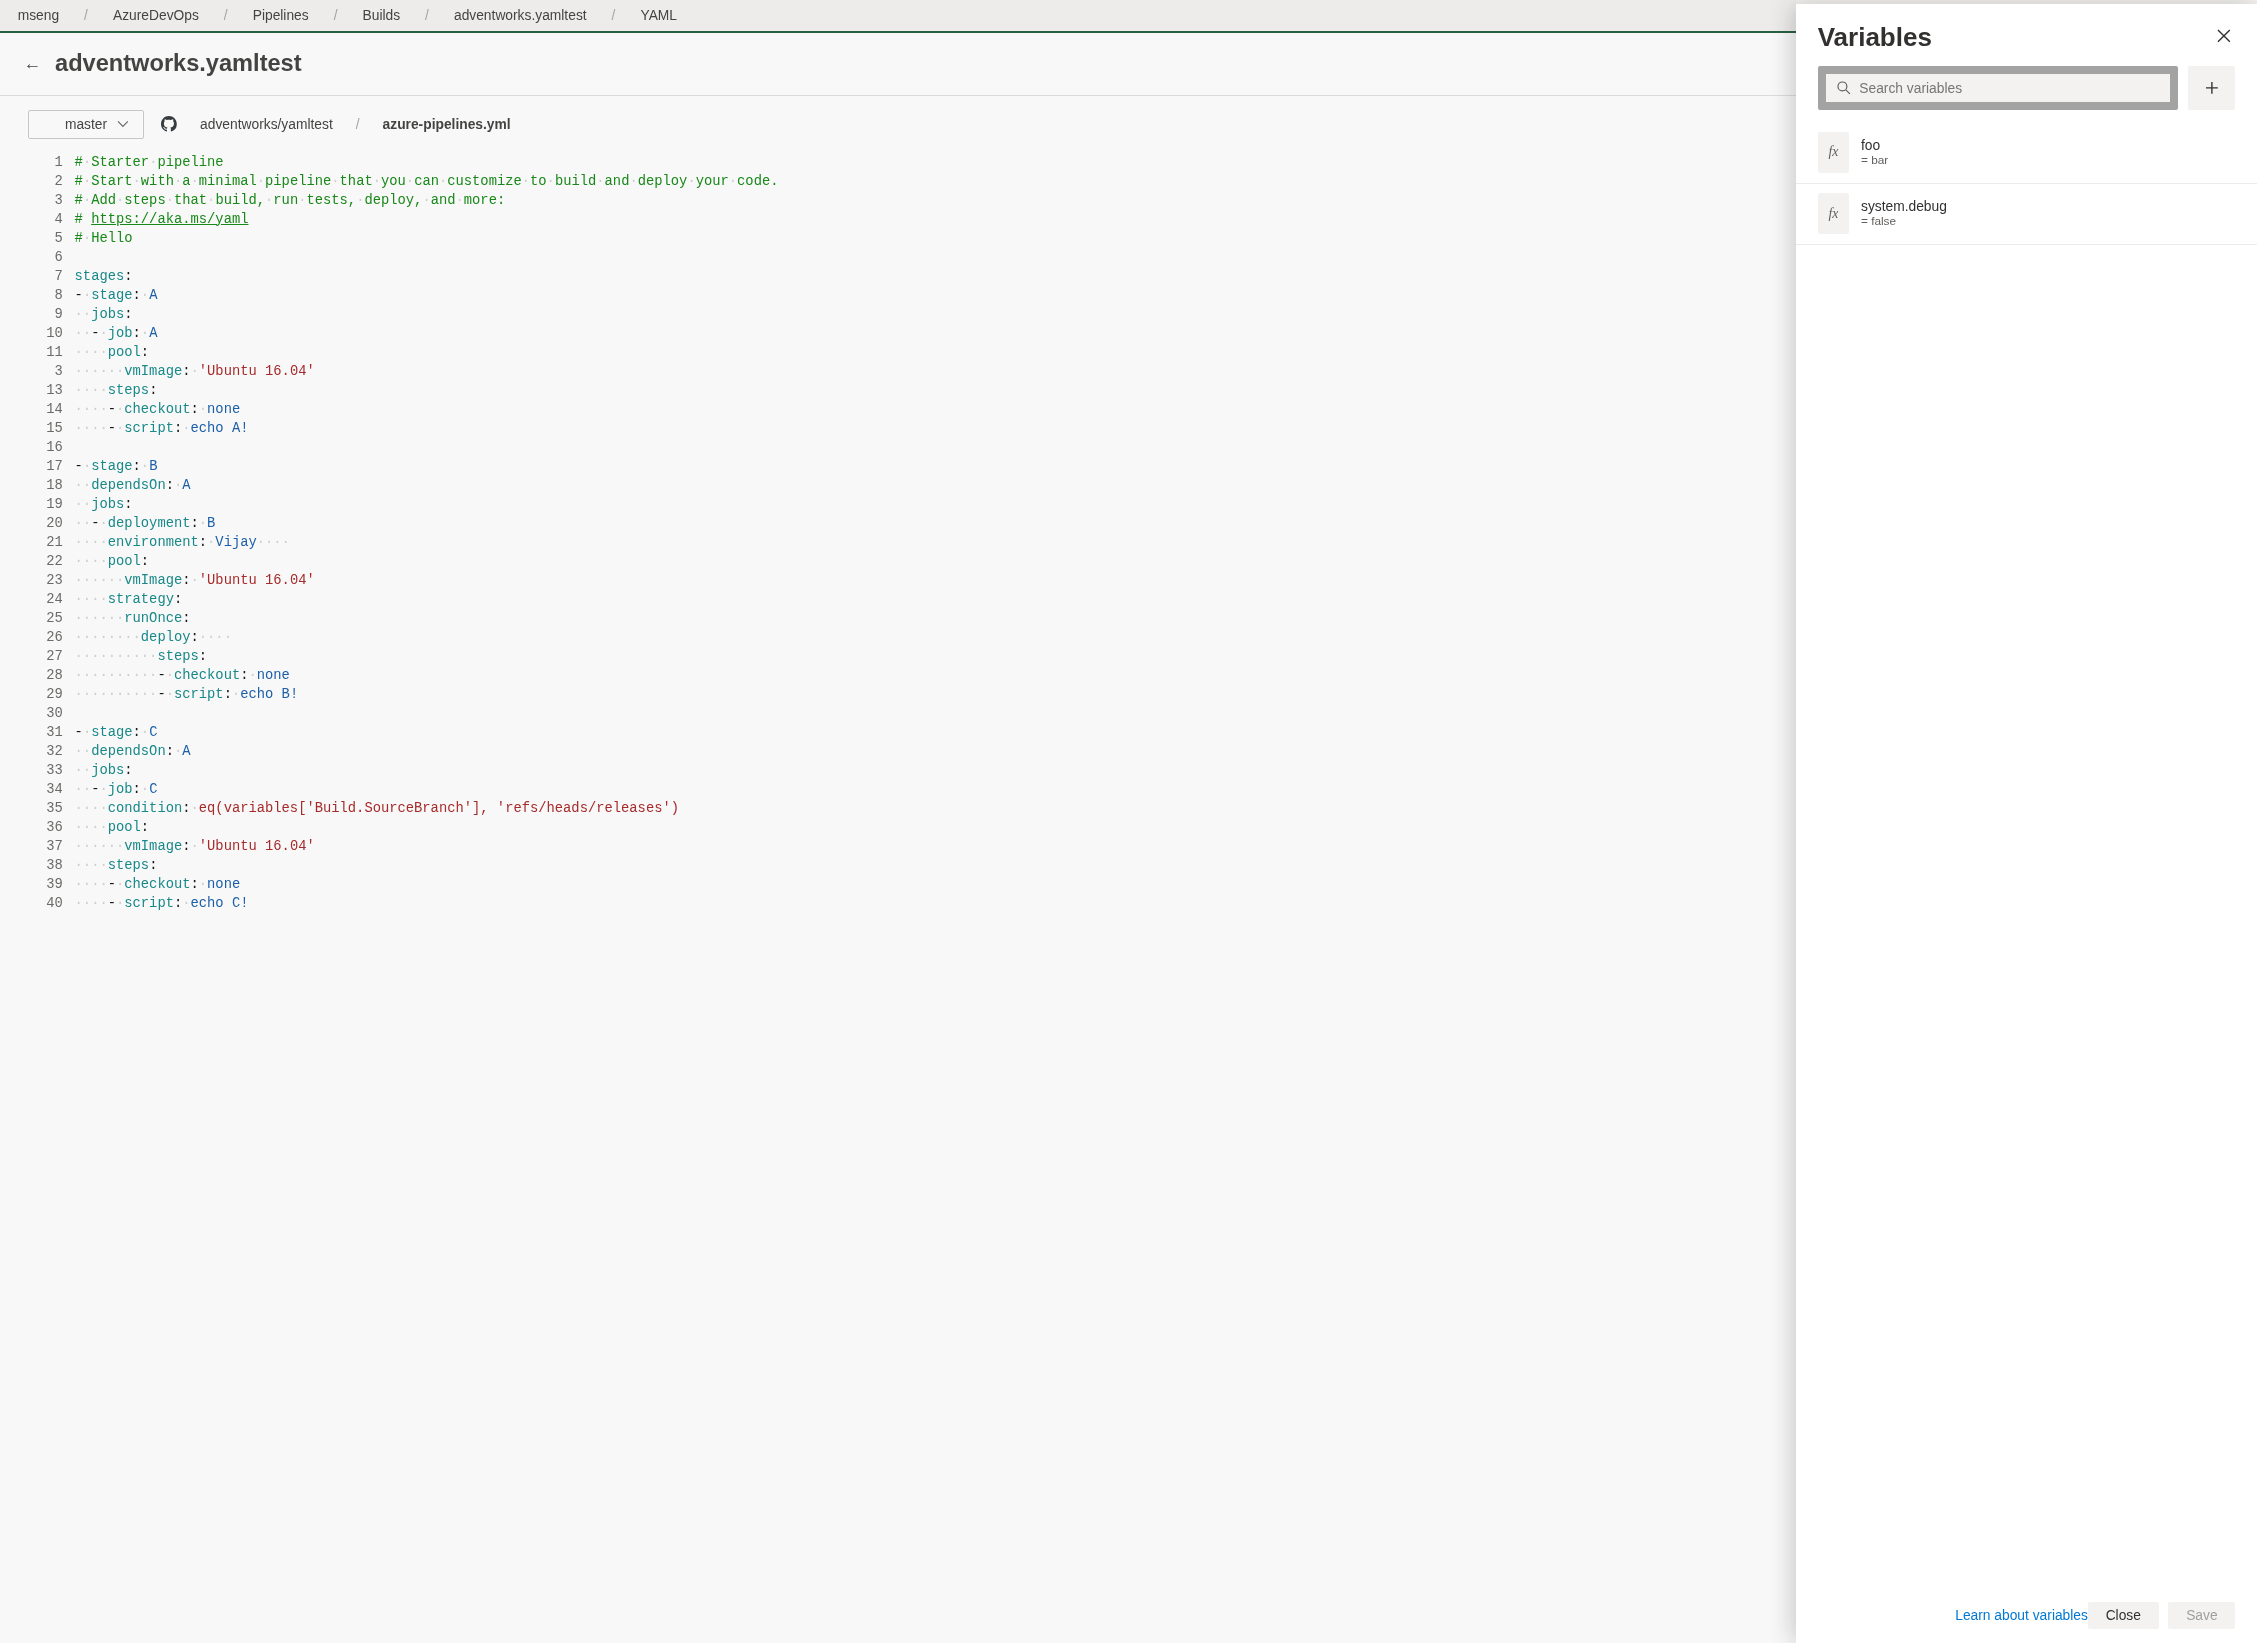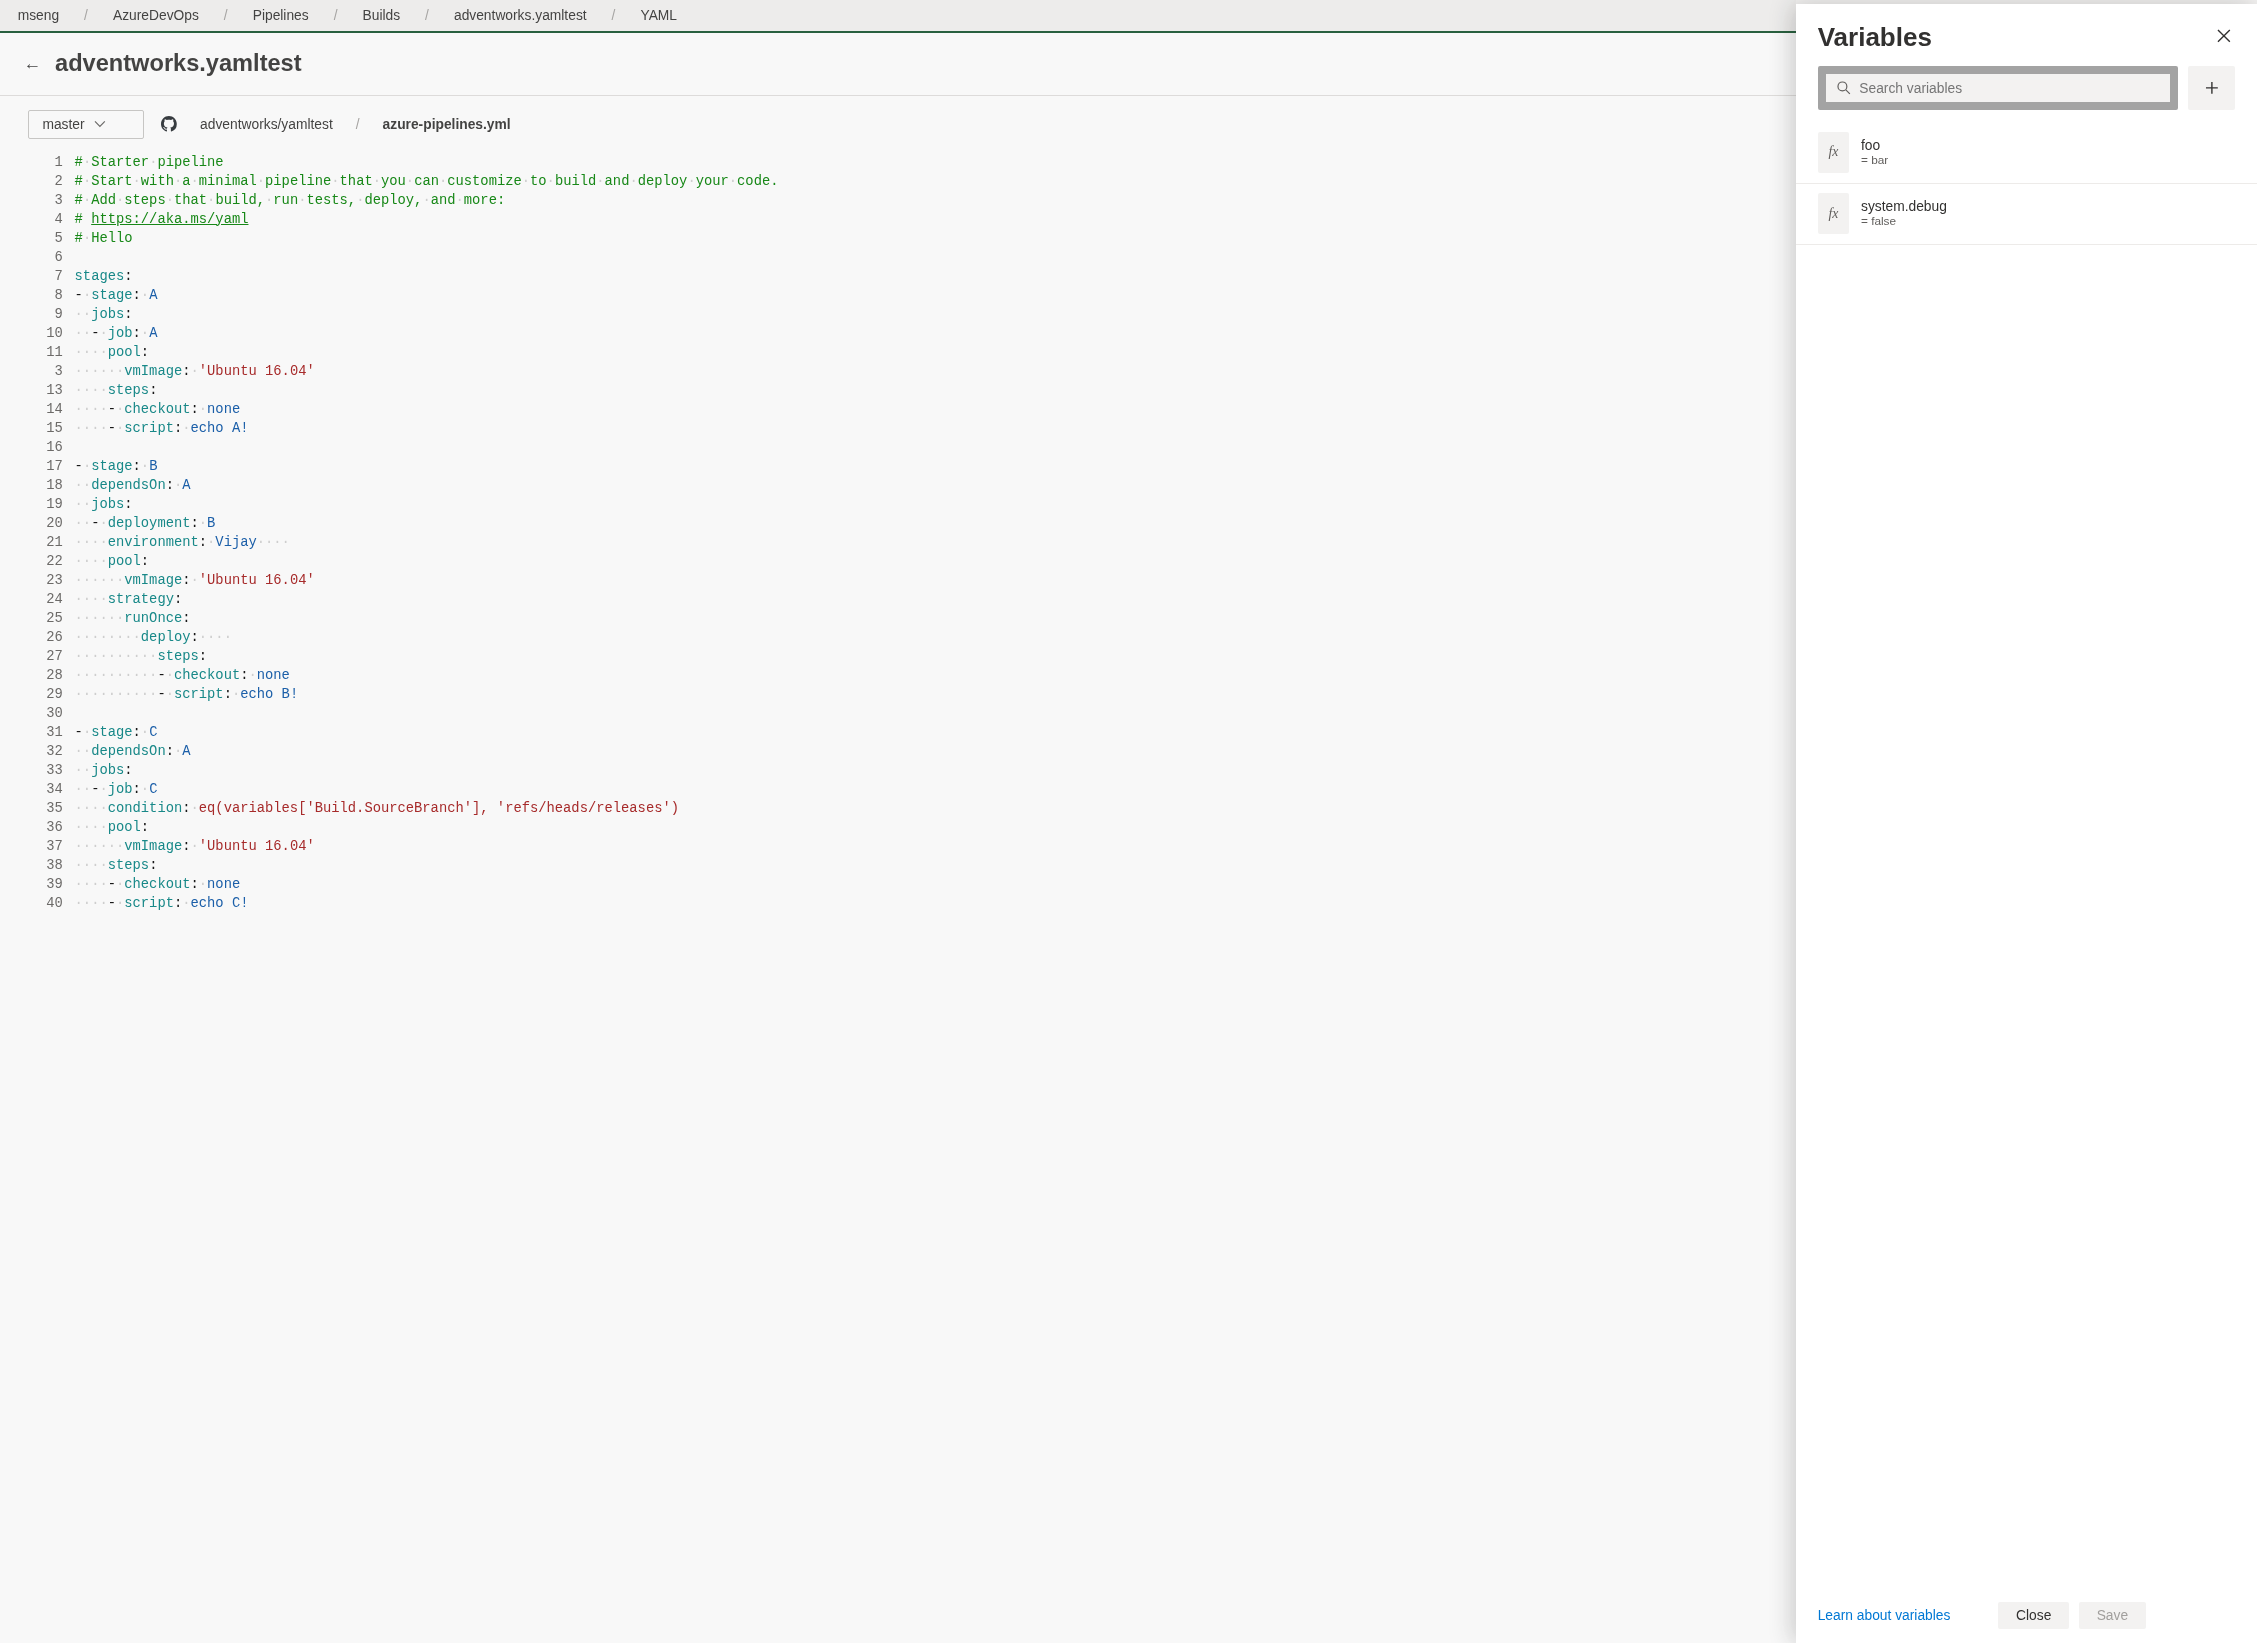--- a/index.html
+++ b/index.html
@@ -7,21 +7,21 @@
 
 .breadcrumb { display: flex; align-items: center; gap: 25px; padding: 7.9px 17.7px; background: #f3f2f1; border-bottom: 2px solid #14532d; font-size: 13.8px; color: #605e5c; }
 .breadcrumb-item { color: #323130; cursor: pointer; }
 .breadcrumb-sep { color: #a19f9d; }
 
 .title-row { display: flex; align-items: center; gap: 13.8px; padding: 17.7px 23.6px; background: #fff; border-bottom: 1px solid #e1dfdd; }
 .back-arrow { font-size: 17.7px; cursor: pointer; color: #323130; }
 .page-title { font-size: 23.6px; font-weight: 600; }
 
 .toolbar { display: flex; align-items: center; gap: 17.7px; padding: 13.8px 27.6px; background: #fff; }
-.branch-select { display: flex; align-items: center; gap: 9.9px; border: 1px solid #c8c6c4; padding: 5.9px 13.8px; font-size: 13.8px; cursor: pointer; min-width: 116px; justify-content: flex-start; border-radius: 2px; }
+.branch-select { display: flex; align-items: center; gap: 9.9px; border: 1px solid #c8c6c4; padding: 5.9px 13.8px; font-size: 13.8px; cursor: pointer; min-width: 116px; justify-content: flex-end; border-radius: 2px; }
 .branch-select svg { width: 11.8px; height: 11.8px; }
 .repo-path { display: flex; align-items: center; gap: 23px; font-size: 13.8px; color: #323130; }
 .repo-path .sep { color: #a19f9d; }
 .repo-path .file { font-weight: 600; }
 .gh-icon { width: 15.8px; height: 15.8px; }
 
 .editor { display: flex; background: #fff; font-family: Consolas, "Courier New", monospace; font-size: 13.8px; line-height: 1.38; padding-left: 27.6px; }
 .gutter { text-align: right; color: #605e5c; padding: 0 11.8px 0 0; user-select: none; min-width: 47px; }
 .gutter div { height: 19px; }
 .code { flex: 1; white-space: pre; color: #000; }
@@ -46,21 +46,21 @@
 .search-icon { width: 15.8px; height: 15.8px; color: #605e5c; }
 .add-btn { width: 47px; display: flex; align-items: center; justify-content: center; background: #f3f2f1; border: none; cursor: pointer; border-radius: 2px; }
 .add-btn svg { width: 13.8px; height: 13.8px; }
 
 .var-list { flex: 1; overflow: auto; }
 .var-item { display: flex; align-items: center; gap: 11.8px; padding: 9.9px 21.7px; border-bottom: 1px solid #edebe9; cursor: pointer; }
 .var-icon { width: 31.5px; height: 41px; background: #f3f2f1; display: flex; align-items: center; justify-content: center; font-style: italic; font-family: "Times New Roman", serif; font-size: 13.8px; color: #605e5c; border-radius: 2px; }
 .var-name { font-size: 13.8px; color: #323130; }
 .var-value { font-size: 11.8px; color: #605e5c; }
 
-.panel-footer { display: flex; align-items: center; justify-content: flex-start; padding: 13.8px 21.7px; gap: 48px; }
+.panel-footer { display: flex; align-items: center; justify-content: flex-end; padding: 13.8px 21.7px; }
 .learn-link { color: #0078d4; cursor: pointer; font-size: 13.8px; }
 .footer-btns { display: flex; gap: 9.9px; }
 .btn { padding: 5.9px 17.7px; font-size: 13.8px; border: none; cursor: pointer; border-radius: 2px; }
 .btn-secondary { background: #f3f2f1; color: #323130; }
 .btn-disabled { background: #f3f2f1; color: #a19f9d; cursor: default; }
 
 .overlay-dim { position: fixed; left: 0; top: 0; width: calc(100% - 461px); height: 100%; pointer-events: none; background: rgba(200,200,200,0.12); }
 </style>
 </head>
 <body>

